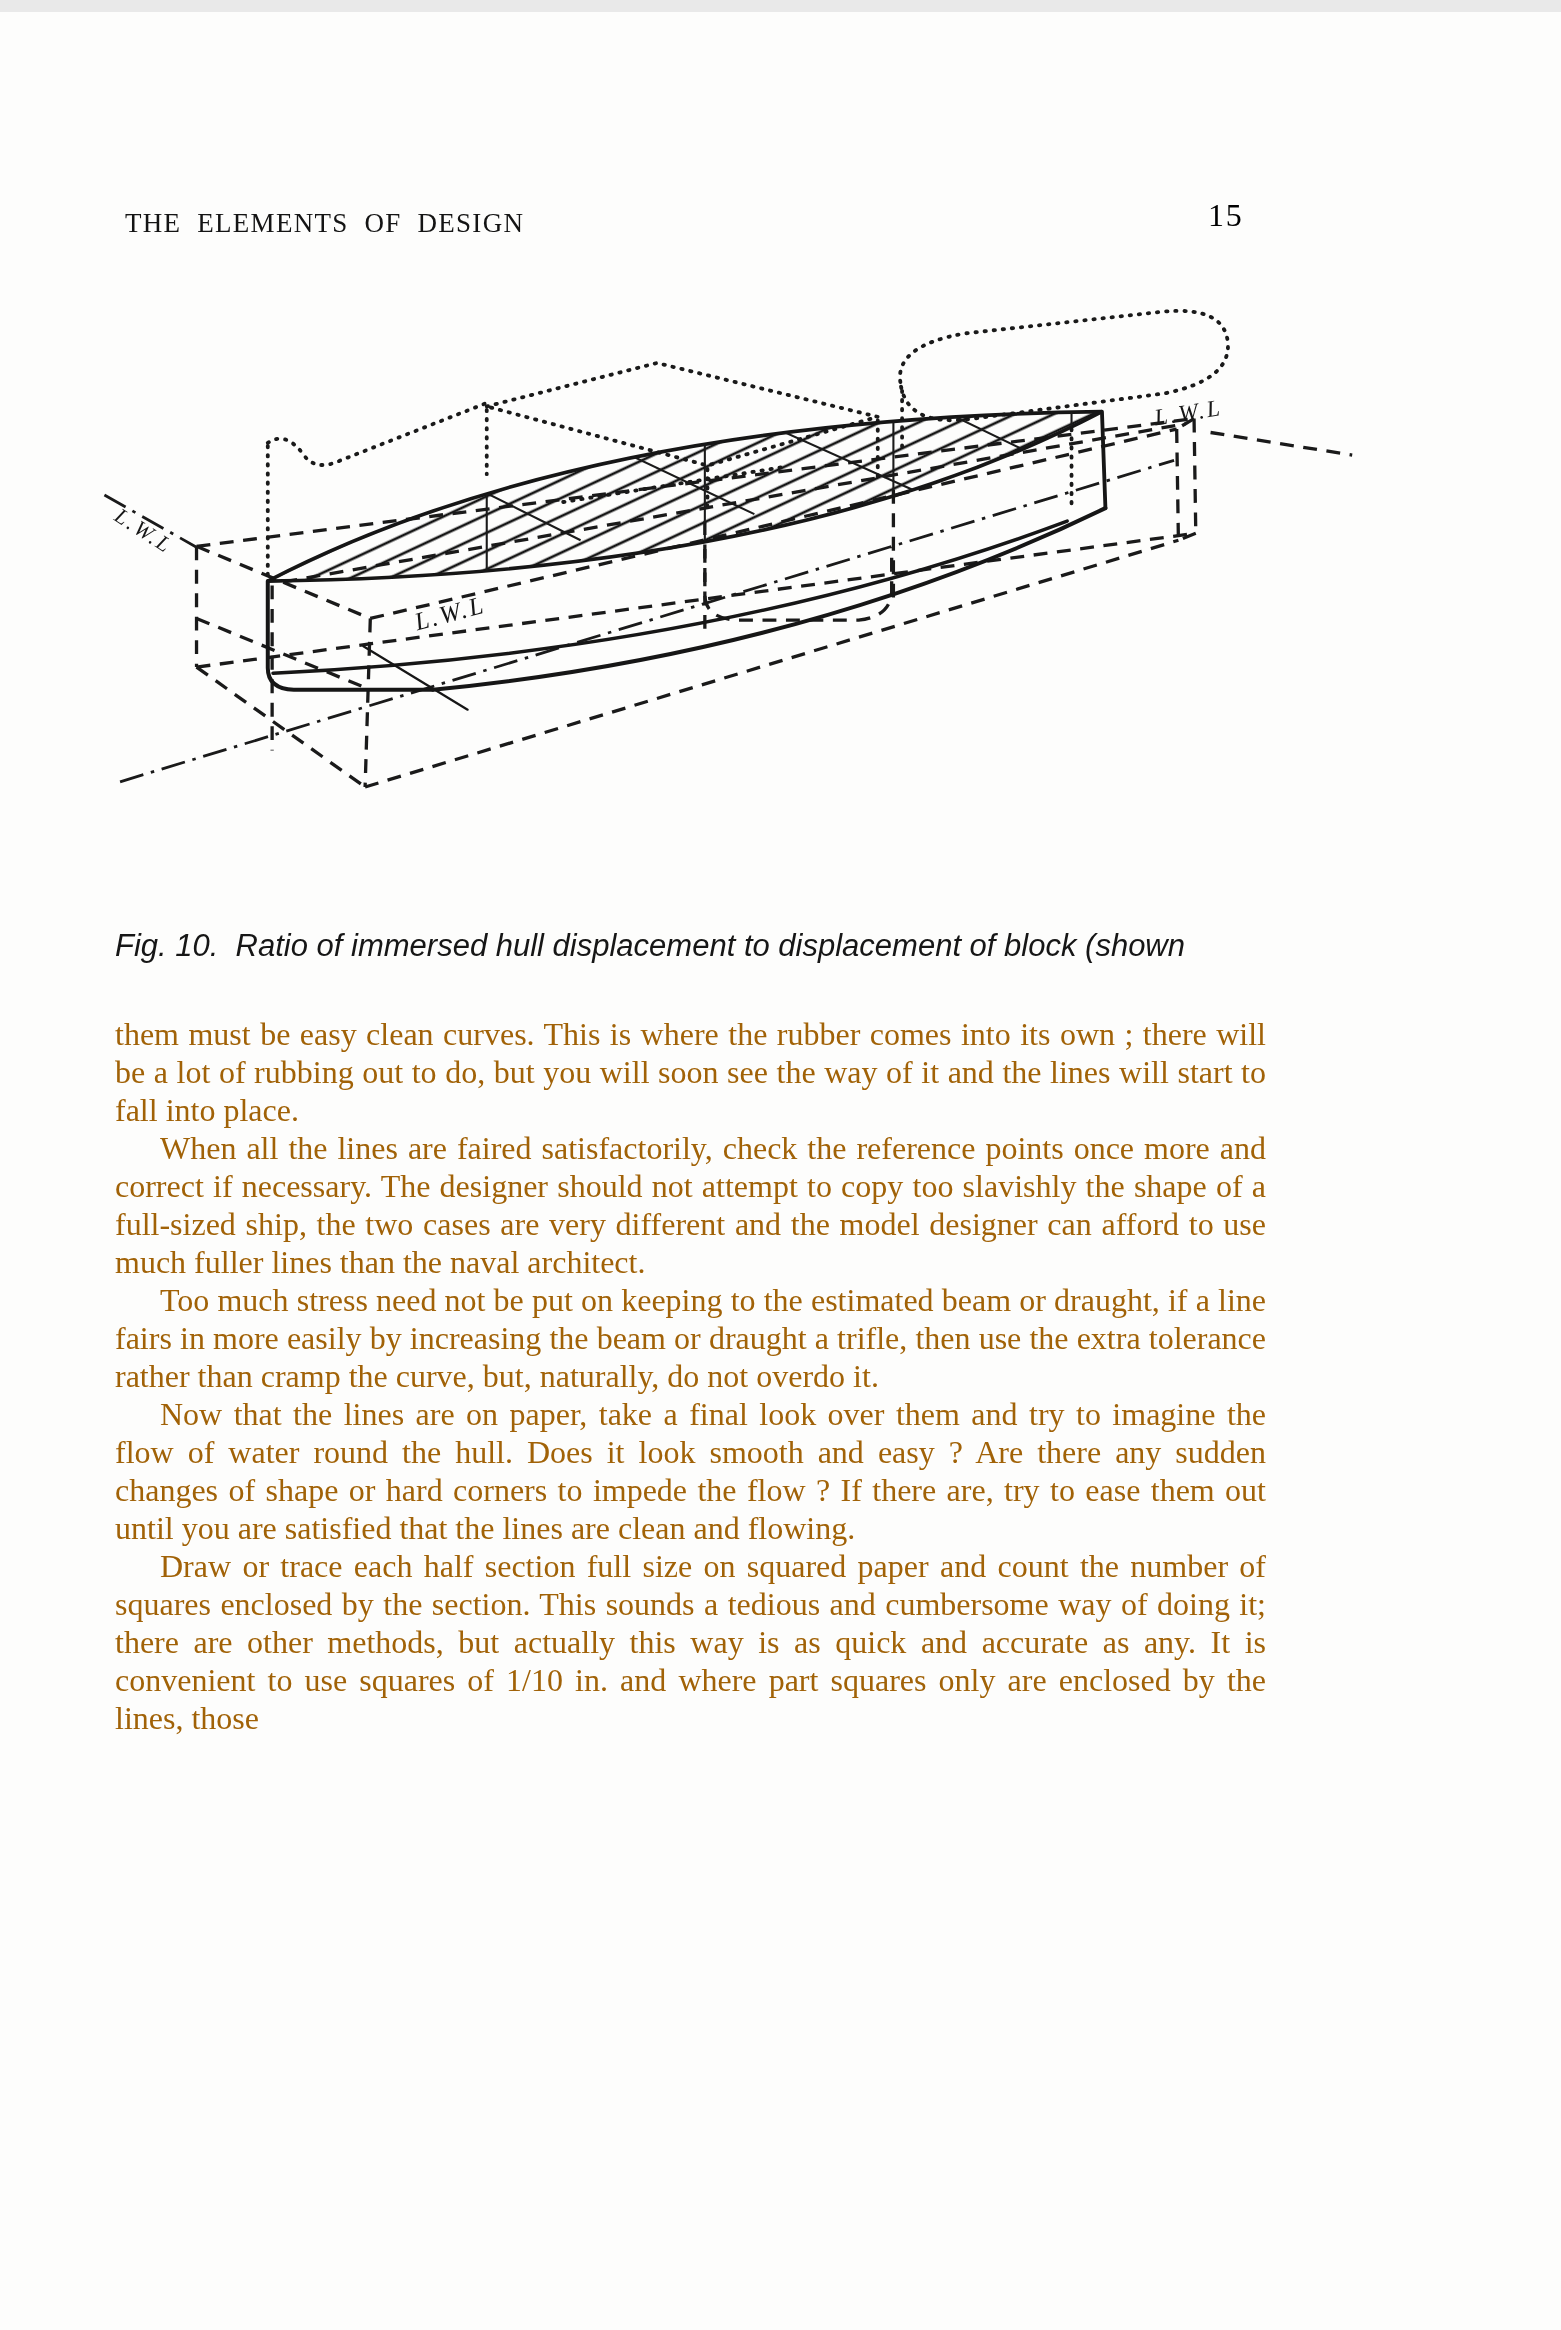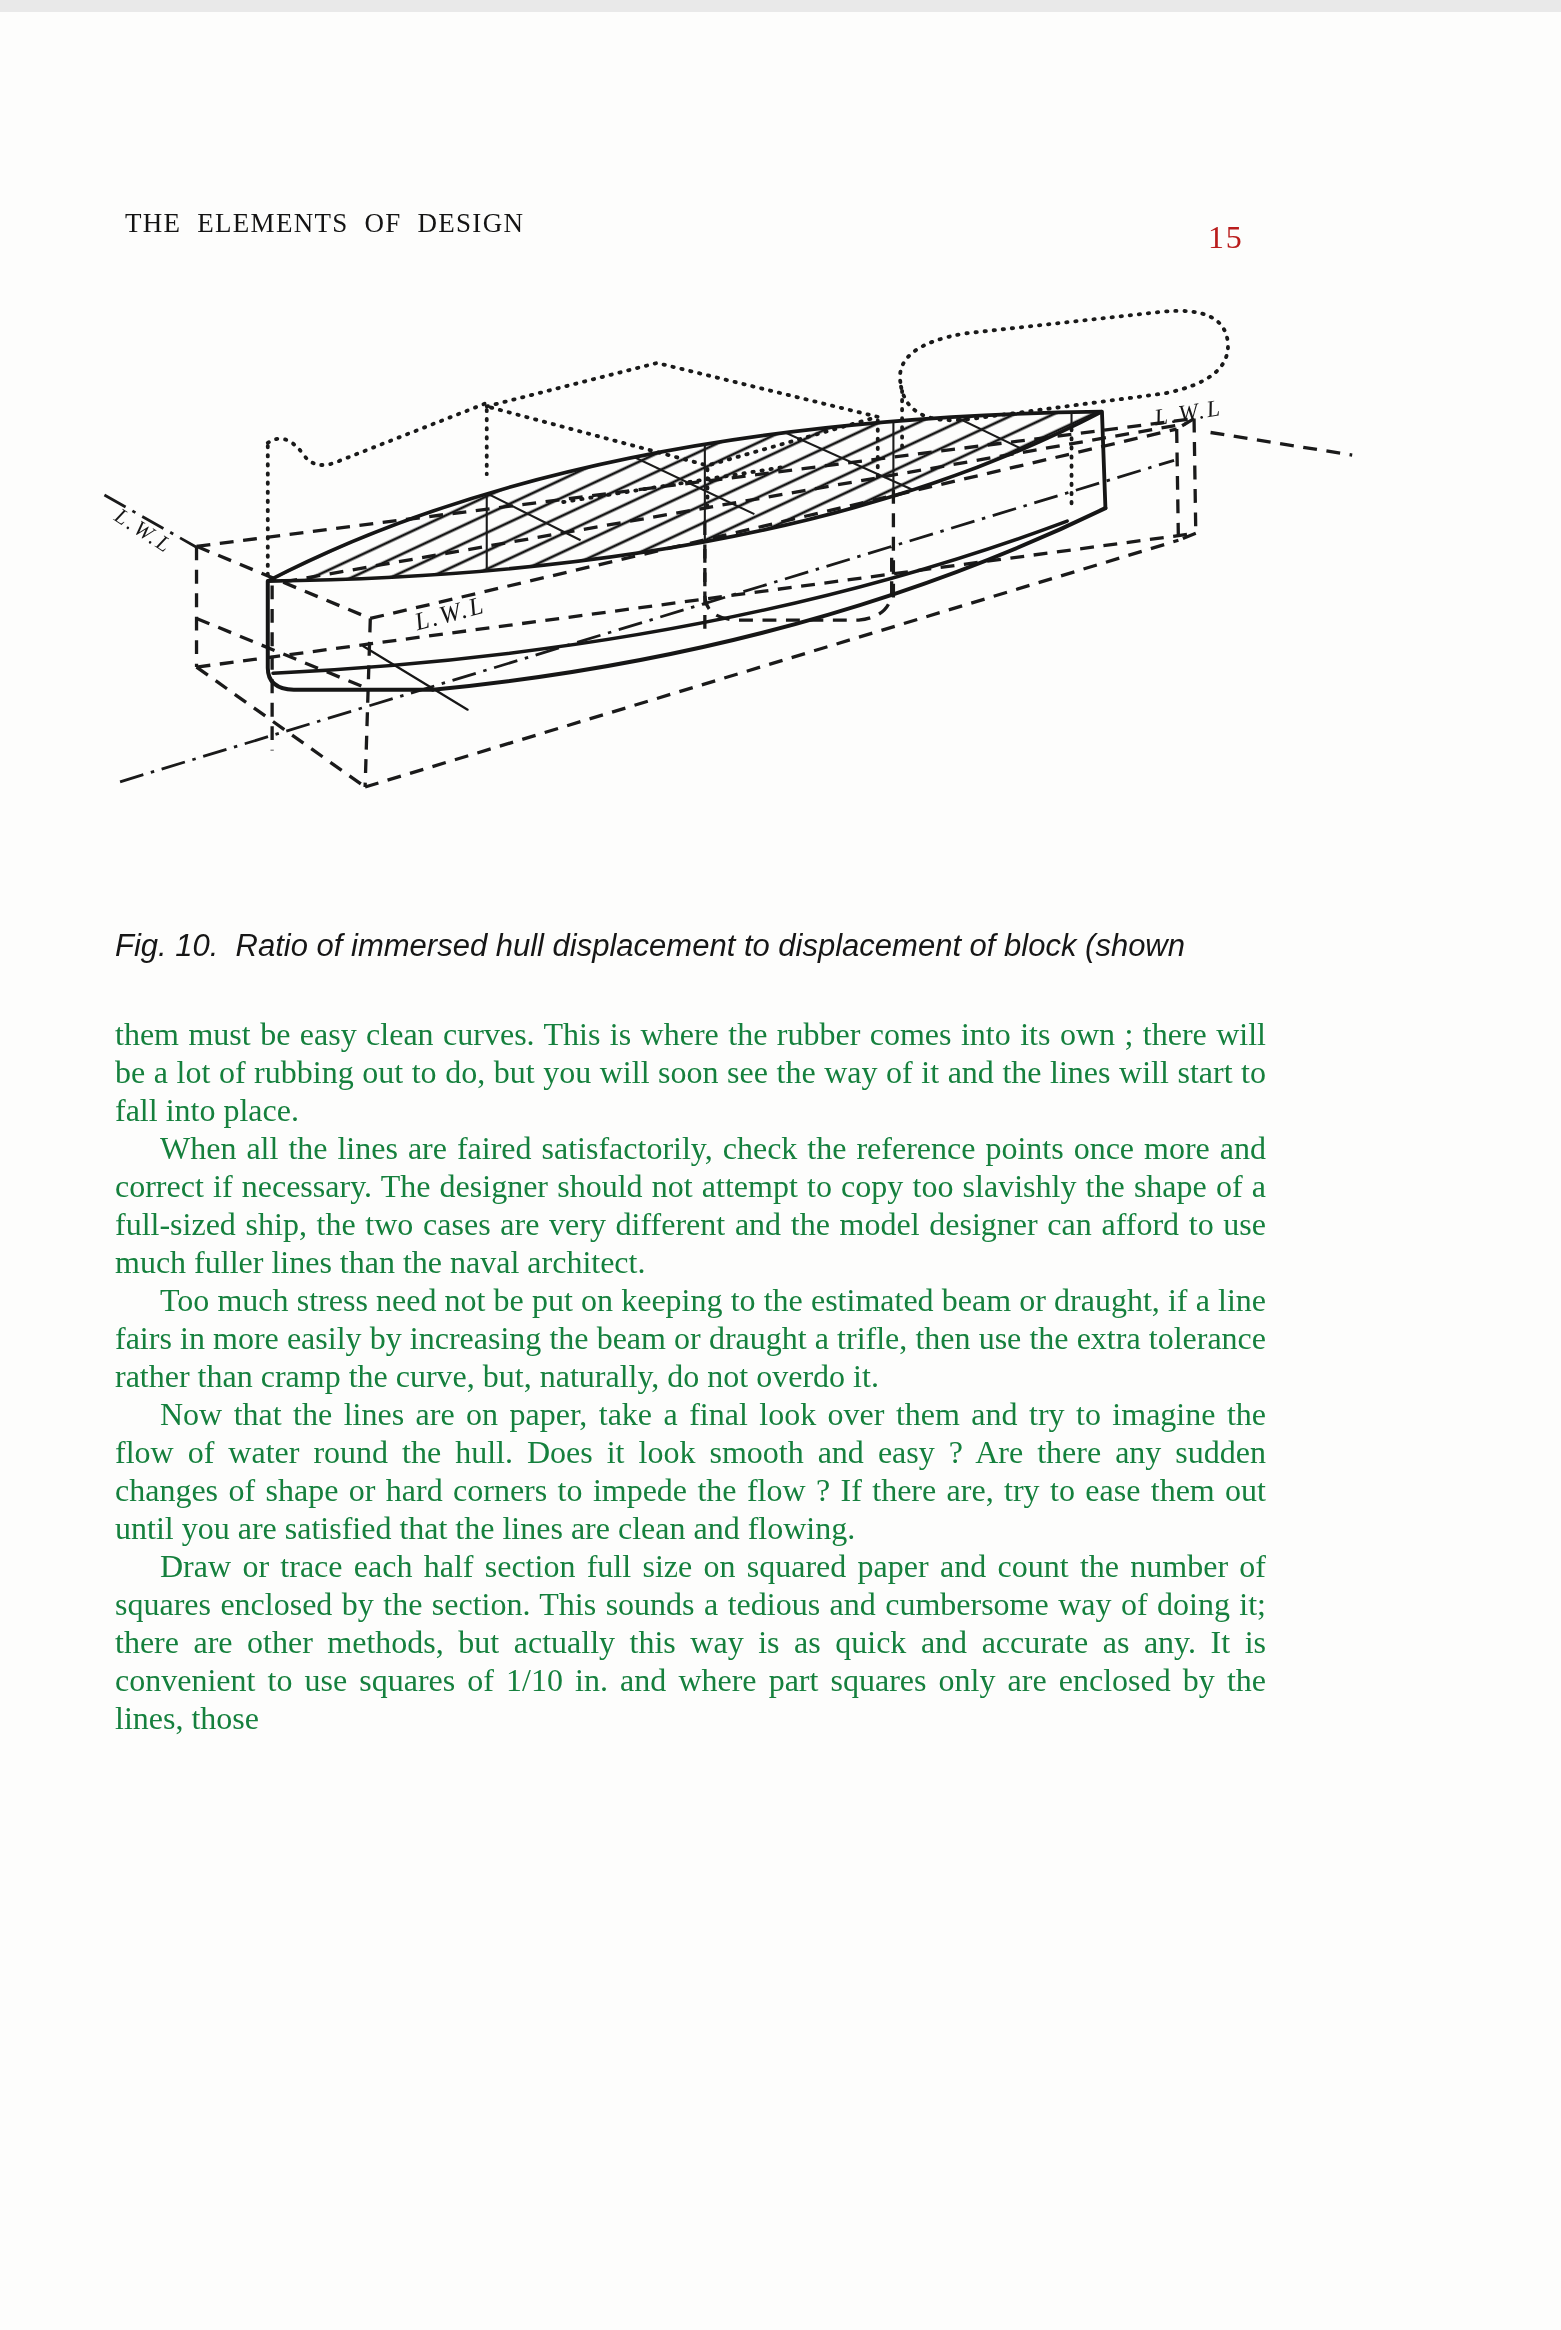--- a/index.html
+++ b/index.html
@@ -6,38 +6,38 @@
   .page {
     position:relative; width:1561px; height:2330px; margin:12px auto;
     background:#fdfdfc; color:#131313;
     font-family:"Liberation Serif", serif; overflow:hidden;
   }
   .header-title {
     position:absolute; left:125px; top:196px;
     font-size:27px; letter-spacing:1.3px; word-spacing:7.8px; color:#141414;
   }
   .page-number {
-    position:absolute; left:1208px; top:207px;
-    font-size:32px; letter-spacing:1.7px; color:#b91c1c;
+    position:absolute; left:1208px; top:185px;
+    font-size:32px; letter-spacing:1.7px; color:#000000;
   }
   .figure-wrap { position:absolute; left:94px; top:276px; width:1286px; height:574px; }
   .figure-wrap svg { display:block; width:100%; height:100%; }
   .fig-label {
     font-family:"Liberation Serif", serif; font-style:italic;
     fill:#161616; letter-spacing:3px;
   }
   .caption {
     position:absolute; left:115px; top:831px; width:1151px;
     text-align:left; font-style:italic;
     font-family:"Liberation Sans", sans-serif;
     font-size:31px; line-height:41px; color:#161616; white-space:pre;
   }
   .bodytext {
     position:absolute; left:115px; top:1003px; width:1151px;
-    font-size:32px; line-height:38px; text-align:justify; color:#15803d;
+    font-size:32px; line-height:38px; text-align:justify; color:#a16207;
   }
   .bodytext p { margin:0; padding:0; }
   .bodytext p.indent { text-indent:45px; }
 </style>
 </head>
 <body>
 
 <div class="page">
 
   <div class="header-title">THE ELEMENTS OF DESIGN</div>

